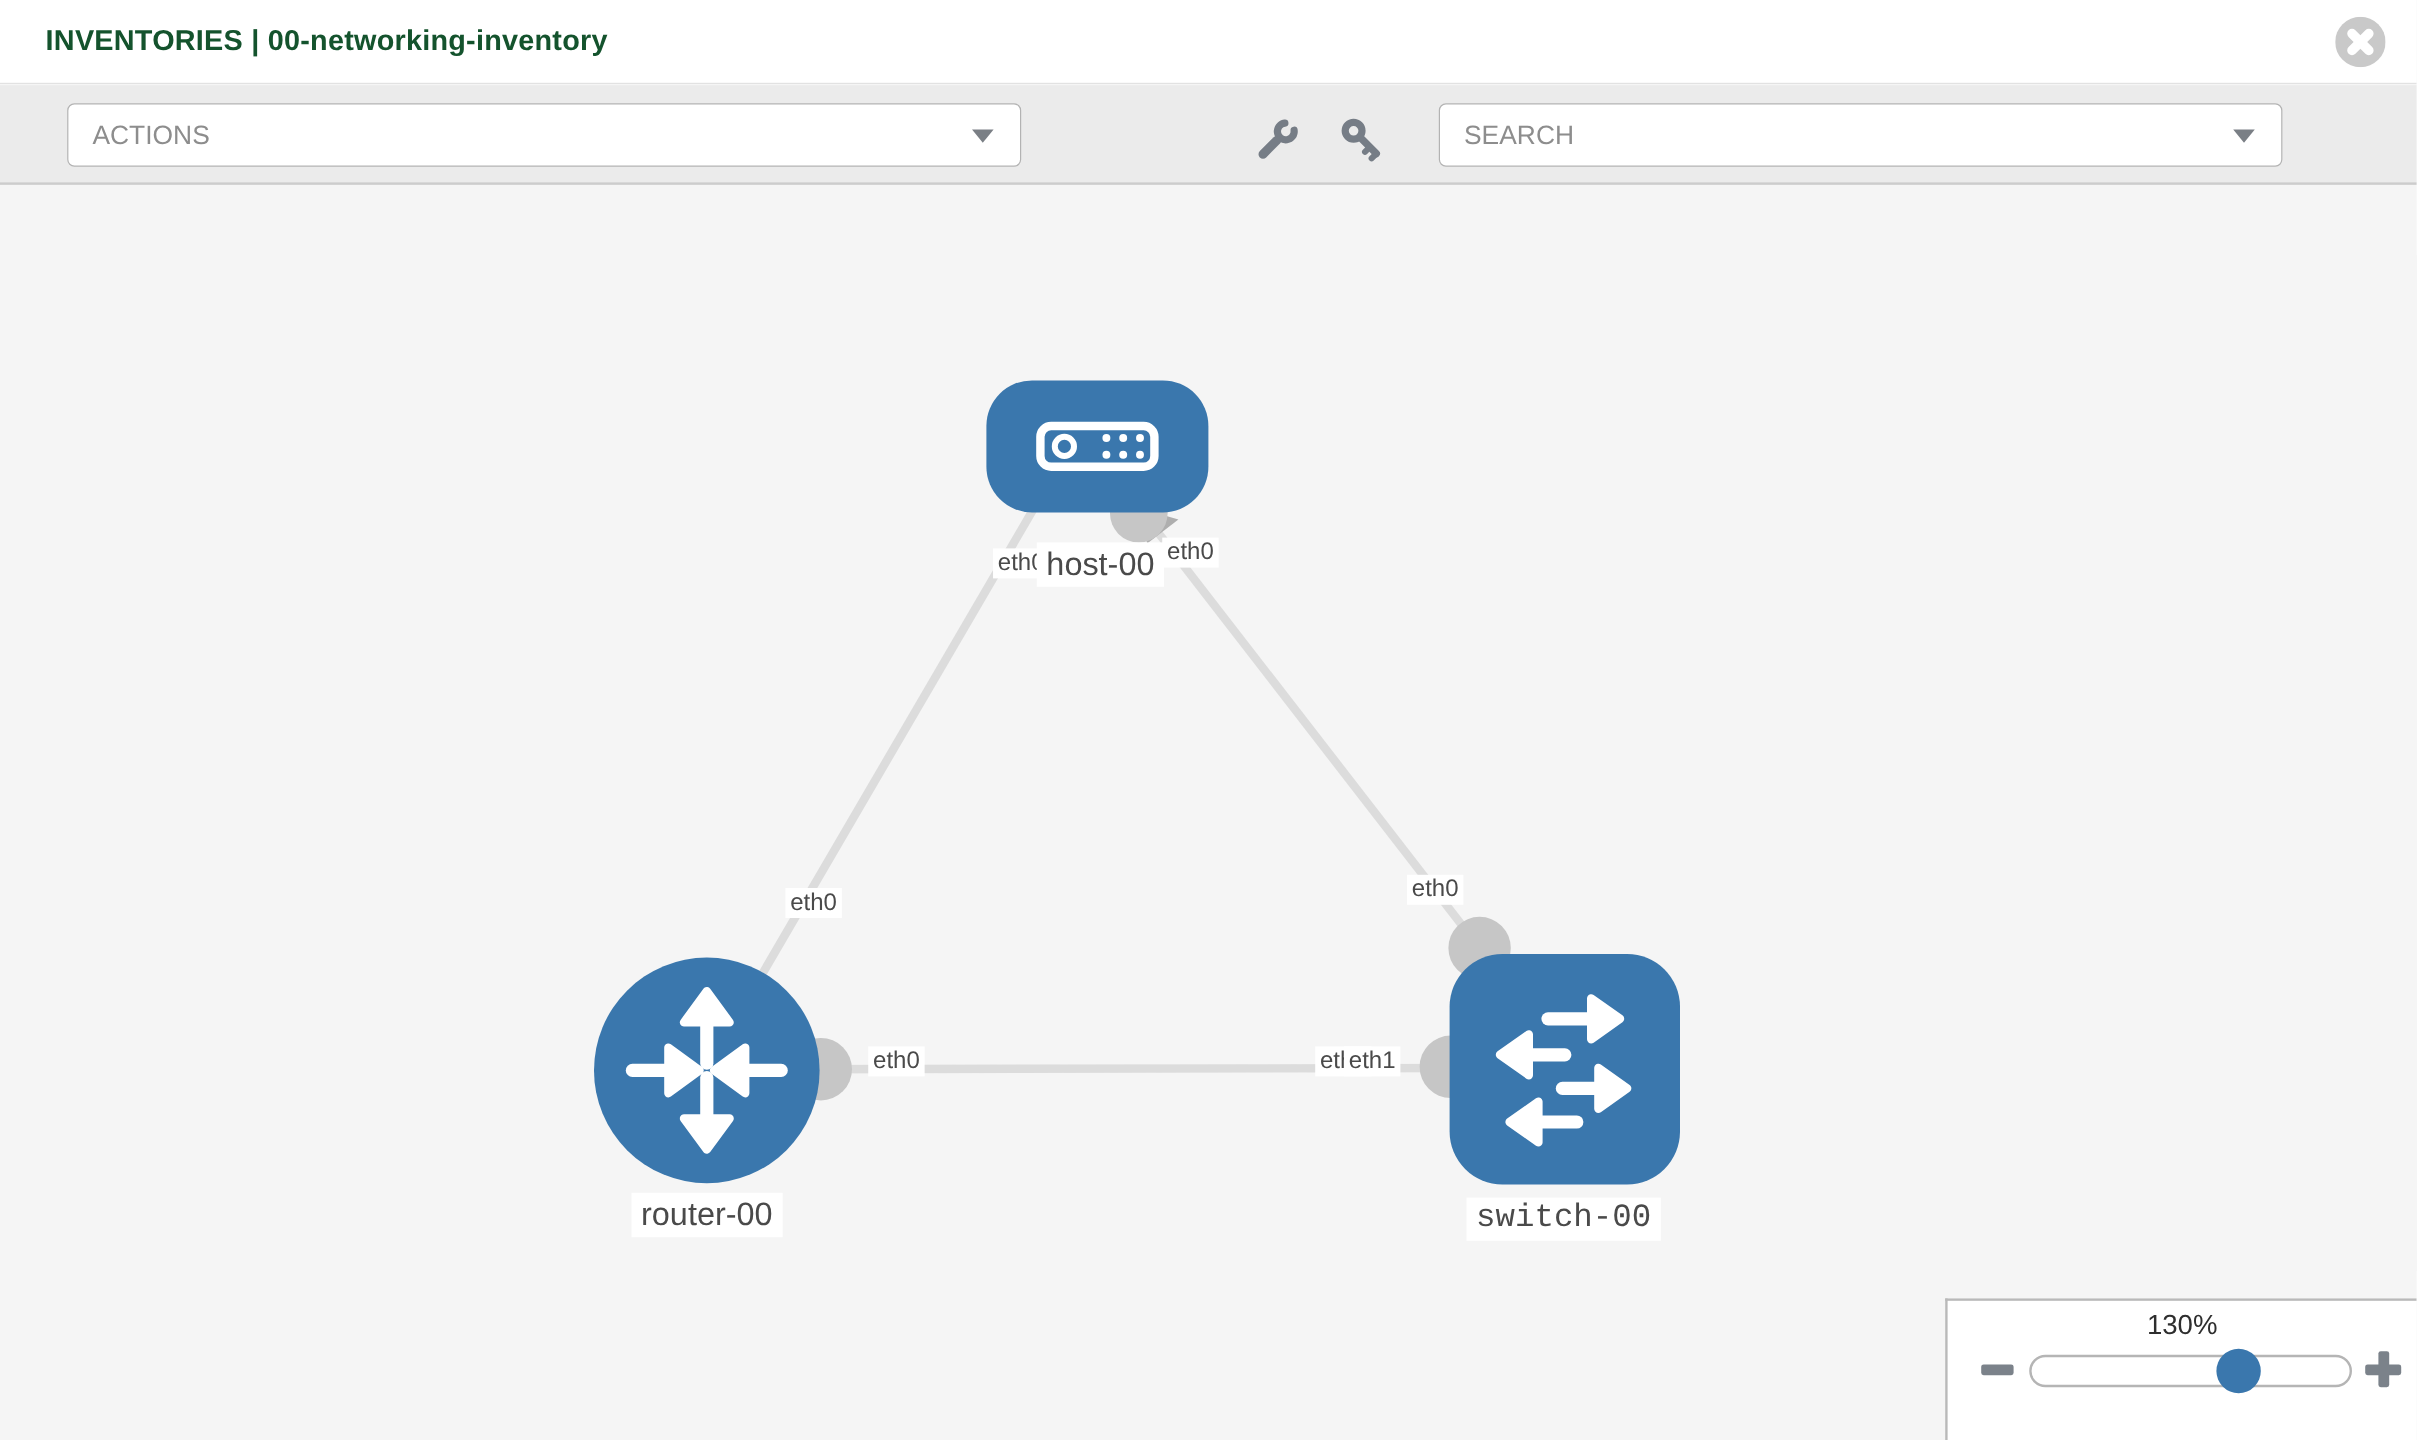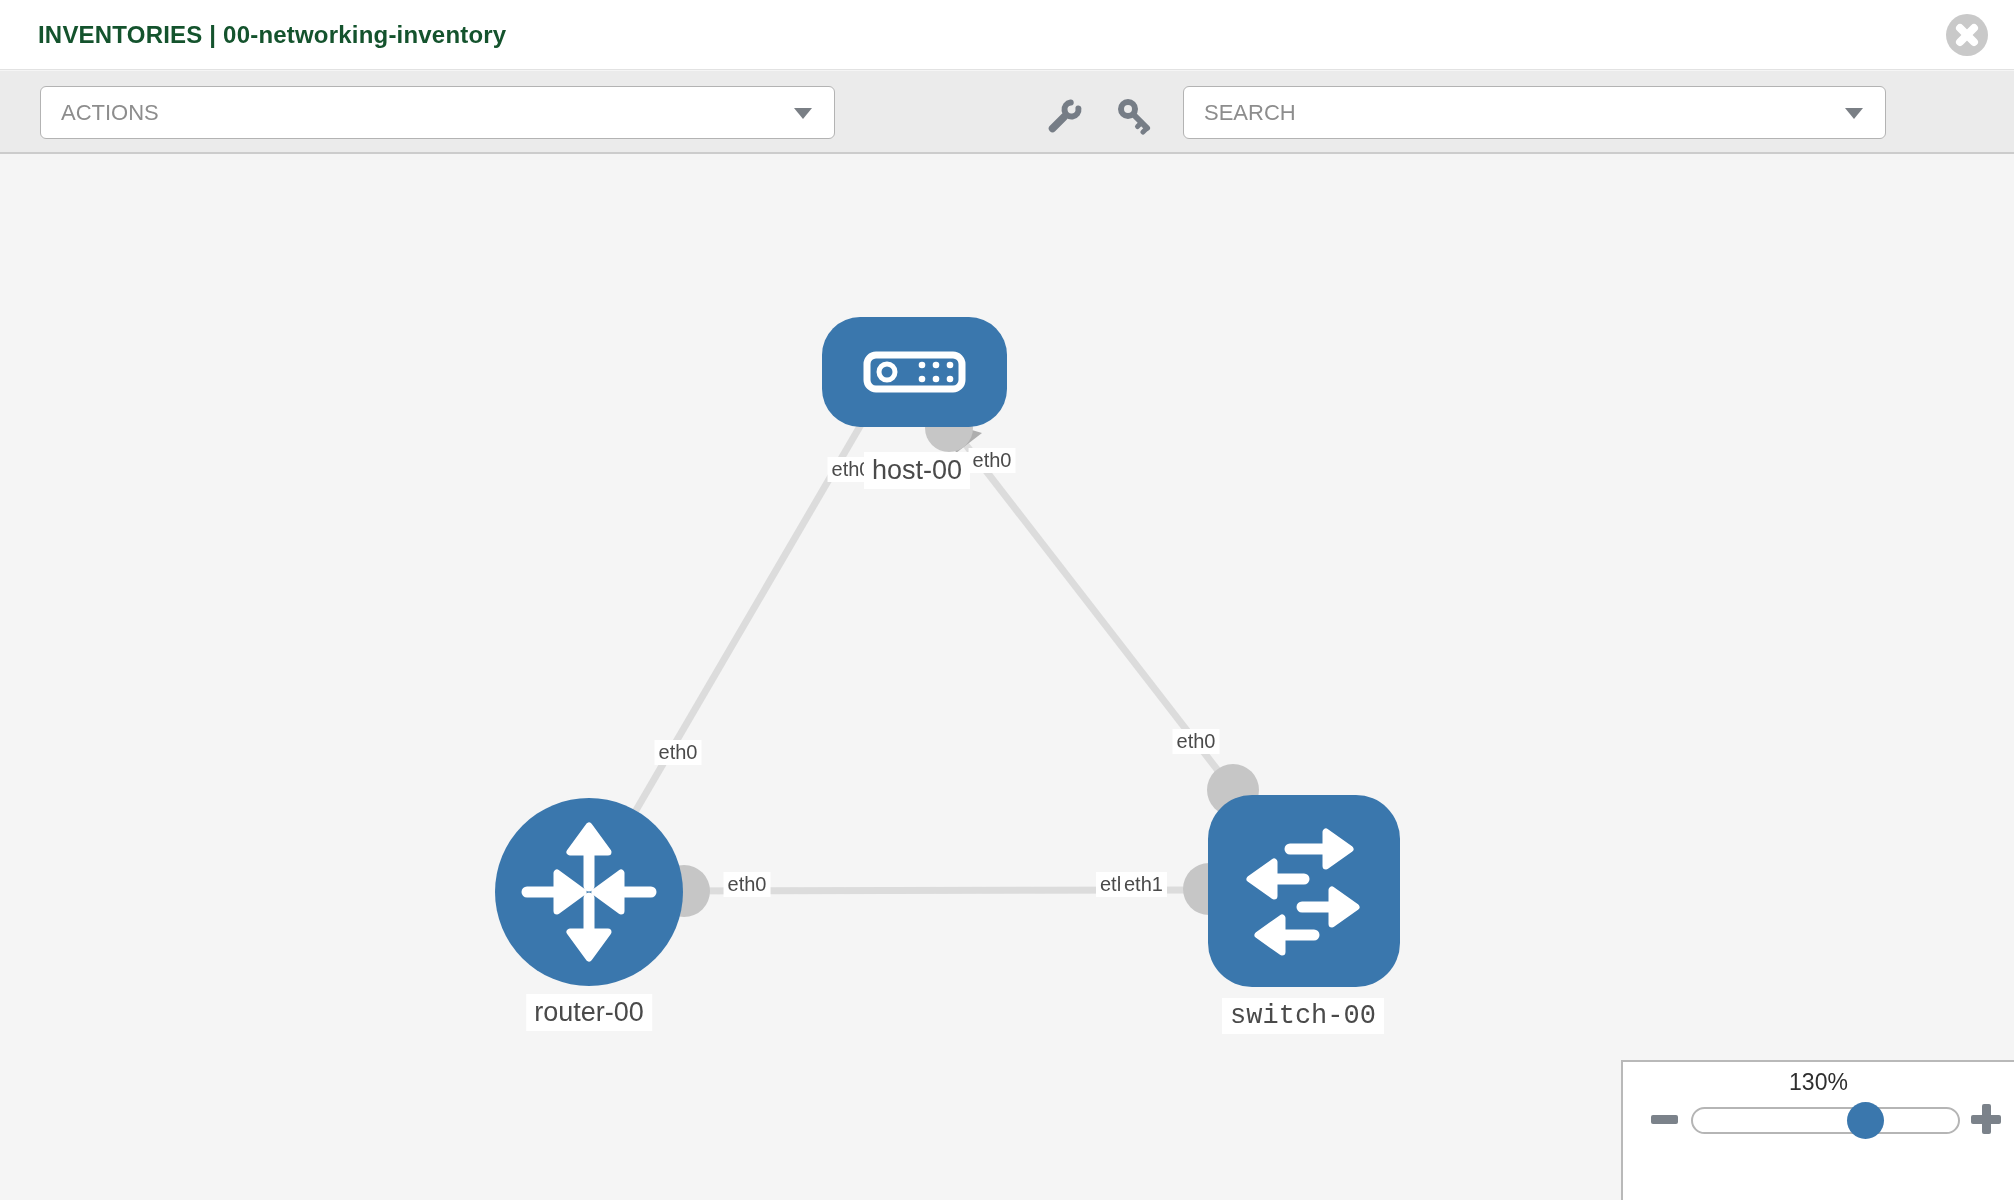--- a/index.html
+++ b/index.html
@@ -25,21 +25,21 @@
 
   
   .toolbar {
     position:absolute; top:71px; left:0; right:0; height:83px;
     background:#ebebeb; border-bottom:2px solid #cccccc; z-index:5;
   }
   .select-box {
     position:absolute; top:15px; height:53px; background:#ffffff;
     border:1px solid #b3b3b3; border-radius:6px;
     display:flex; align-items:center; padding:0 20px;
-    color:#8d8d8d; font-size:22px; cursor:pointer;
+    color:#8d8d8d; font-size:22px; cursor:pointer;margin-left:16px;
   }
   .actions-select { left:40px;  width:795px; }
   .search-select  { left:1183px; width:703px; }
   .caret {
     position:absolute; right:22px; top:21px; width:0; height:0;
     border-left:9px solid transparent; border-right:9px solid transparent;
     border-top:11px solid #7a7f85;
   }
   .tool-icon { position:absolute; top:26px; cursor:pointer; }
   .wrench-pos { left:1046px; }
@@ -54,21 +54,21 @@
     transform:translateX(-50%); cursor:default;
   }
   .eth-label {
     position:absolute; z-index:2; background:#ffffff; color:#4a4a4a;
     font-size:20px; padding:1px 4px; white-space:nowrap; cursor:default;
   }
   .eth-center { transform:translateX(-50%); }
 
   
   .zoom-panel {
-    position:absolute; right:0; bottom:0; width:393px; height:140px;
+    position:absolute; right:0; bottom:0; width:393px; height:118px;
     background:#ffffff; border-left:2px solid #b9b9b9; border-top:2px solid #b9b9b9;
     z-index:6;
   }
   .zoom-value {
     position:absolute; top:7px; left:0; width:100%; text-align:center;
     font-size:23px; color:#2e2e2e;
   }
   .zoom-minus-bar {
     position:absolute; left:28px; top:53px; width:27px; height:9px;
     border-radius:2px; background:#7b828a; cursor:pointer;

